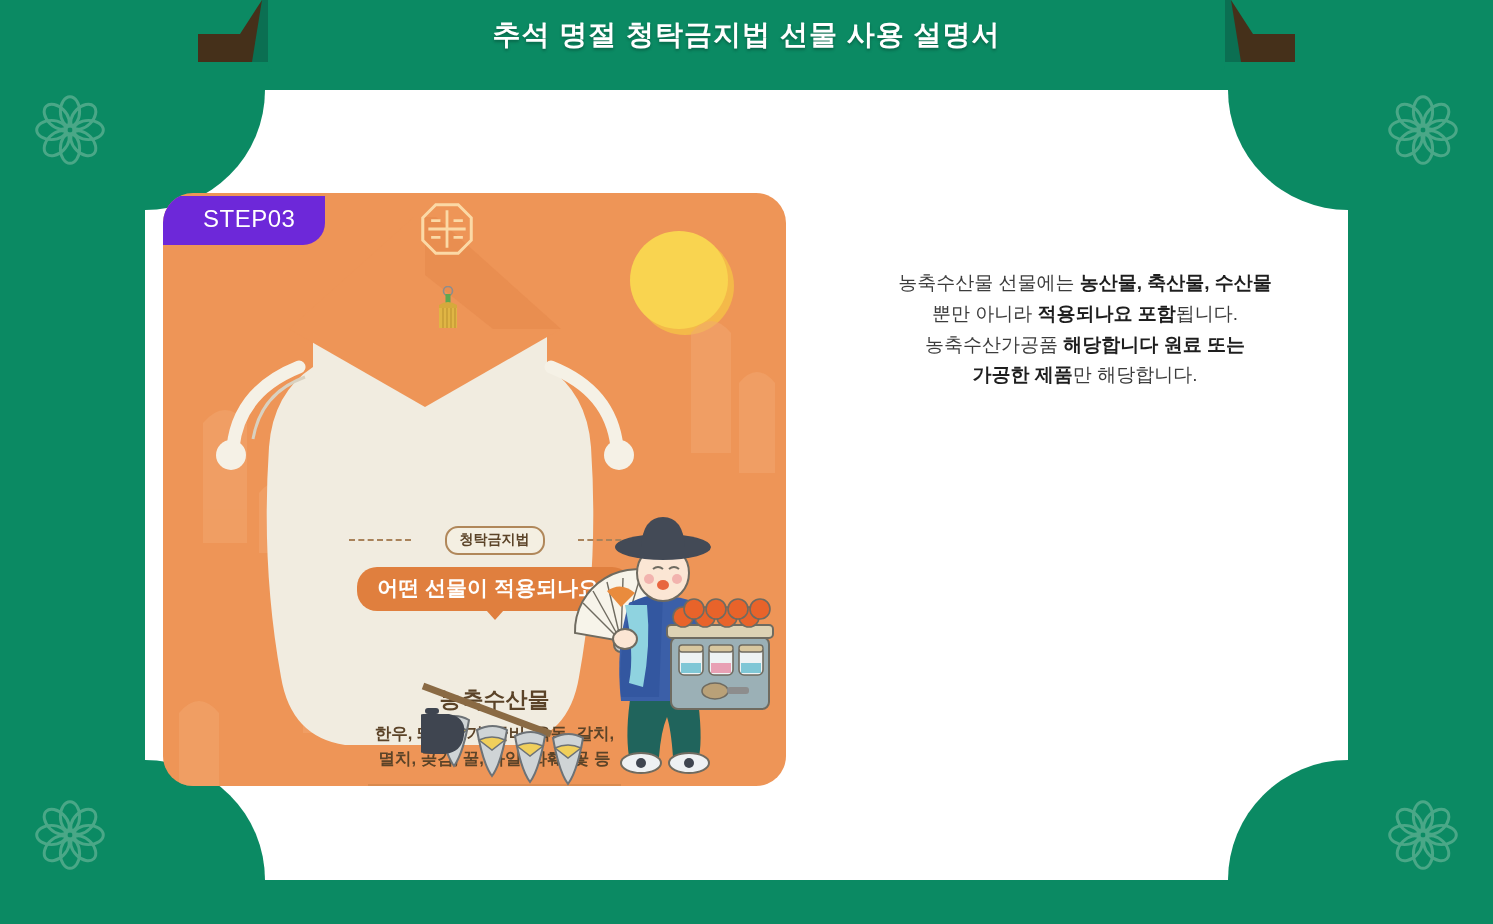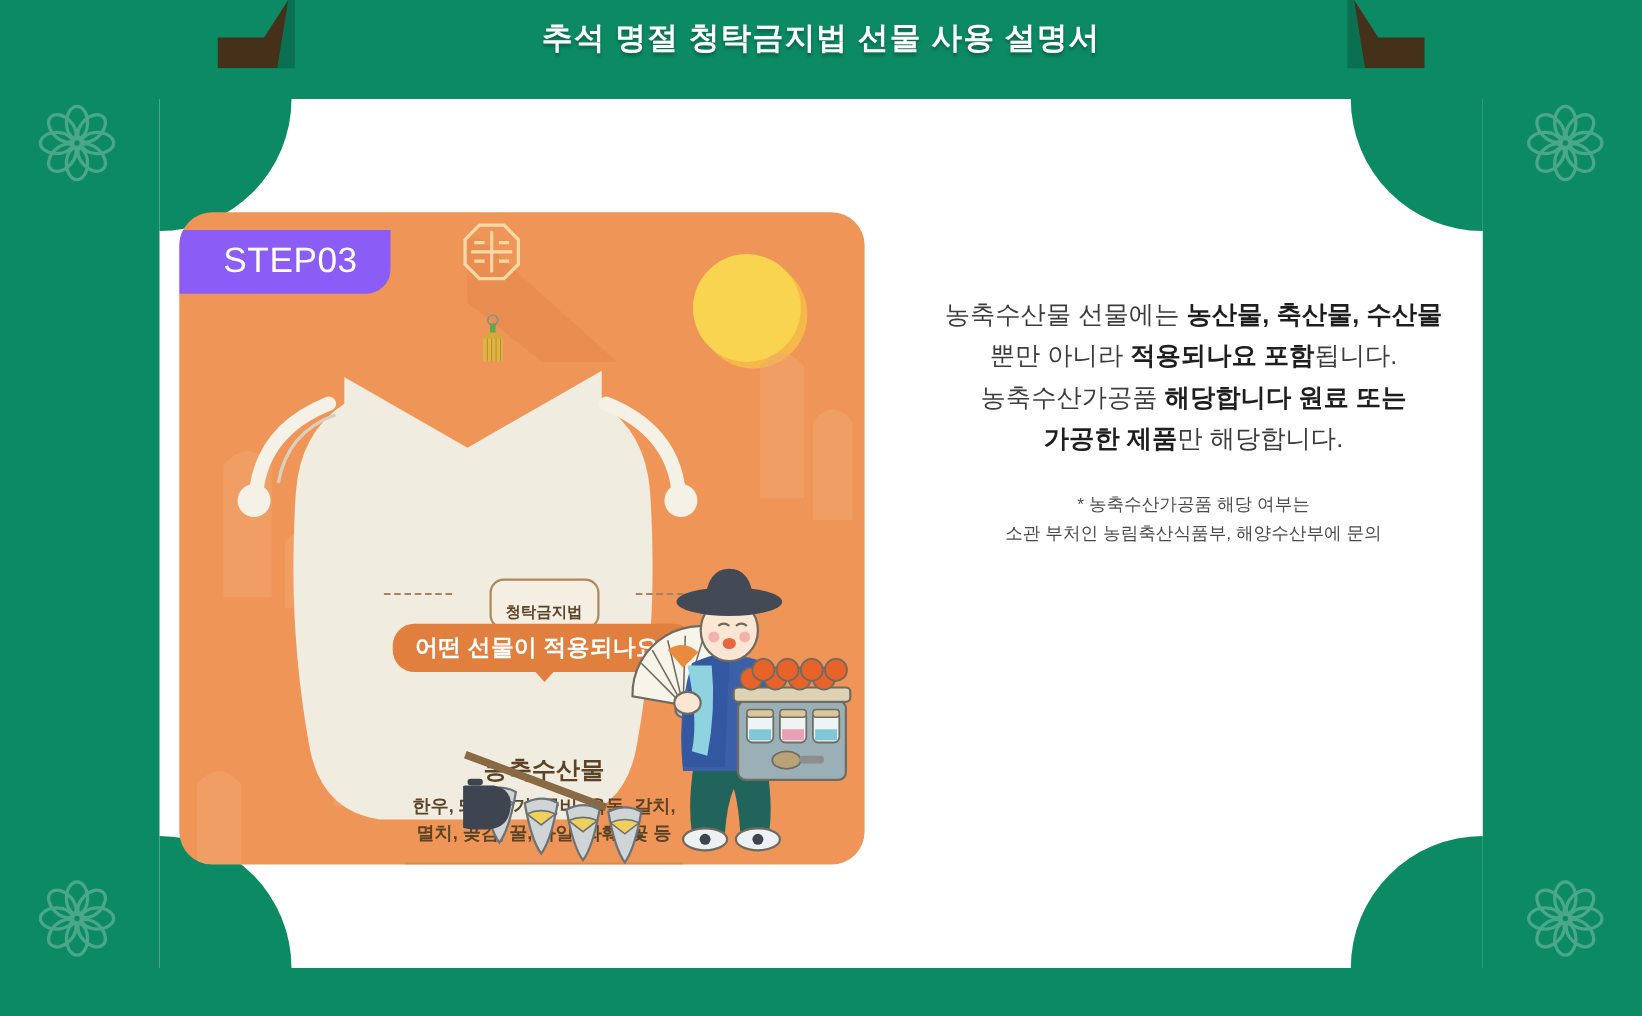--- a/index.html
+++ b/index.html
@@ -115,24 +115,24 @@
     position: absolute;
     right: 52px; top: 44px;
     width: 98px; height: 98px;
     border-radius: 50%;
     background: #f4b949;
     z-index: -1;
   }
 
   .step-badge {
     position: absolute;
-    left: 0; top: 16px;
-    background: #8b5cf6;
+    left: 0; top: 3px;
+    background: #6d28d9;
     color: #fff;
-    font-size: 32px;
+    font-size: 24px;
     font-weight: 400;
     padding: 9px 30px 12px 40px;
     border-bottom-right-radius: 22px;
     z-index: 30;
     letter-spacing: .5px;
   }
 
   
   .pouch {
     position: absolute;
@@ -166,21 +166,21 @@
     color: #5b4328;
   }
   .law-chip {
     display: inline-block;
     background: #f4efe2;
     border: 2px solid #b0875a;
     border-radius: 13px;
     font-size: 14px;
     font-weight: 700;
     color: #5b4328;
-    padding: 20px 13px 4px;
+    padding: 3px 13px 4px;
     position: relative;
   }
   .chip-row {
     position: absolute;
     left: 184px;
     top: 333px;
     width: 295px;
     text-align: center;
     z-index: 20;
   }
@@ -256,21 +256,21 @@
   
   .right-col {
     position: absolute;
     left: 830px;
     top: 268px;
     width: 510px;
     text-align: center;
     z-index: 12;
   }
   .lead {
-    font-size: 23px;
+    font-size: 19px;
     line-height: 1.62;
     color: #3c3c3c;
     font-weight: 400;
   }
   .lead b { font-weight: 700; color: #1e1e1e; }
   .lead .line { white-space: nowrap; }
 
   .note {
     margin-top: 30px;
     font-size: 16px;
@@ -538,19 +538,15 @@
     <div class="step-badge">STEP03</div>
   </div>
 
   <div class="right-col">
     <div class="lead" id="lead">
         <div class="line"><span>농축수산물 선물에는 </span><b>농산물, 축산물, 수산물</b></div>
         <div class="line"><span>뿐만 아니라 </span><b>적용되나요 포함</b><span>됩니다.</span></div>
         <div class="line"><span>농축수산가공품 </span><b>해당합니다 원료 또는</b></div>
         <div class="line"><b>가공한 제품</b><span>만 해당합니다.</span></div>
       </div>
-    <div class="note" id="note">
-        <div class="line">* 농축수산가공품 해당 여부는</div>
-        <div class="line">소관 부처인 농림축산식품부, 해양수산부에 문의</div>
-      </div>
   </div>
 
 </div>
 
 </body></html>

